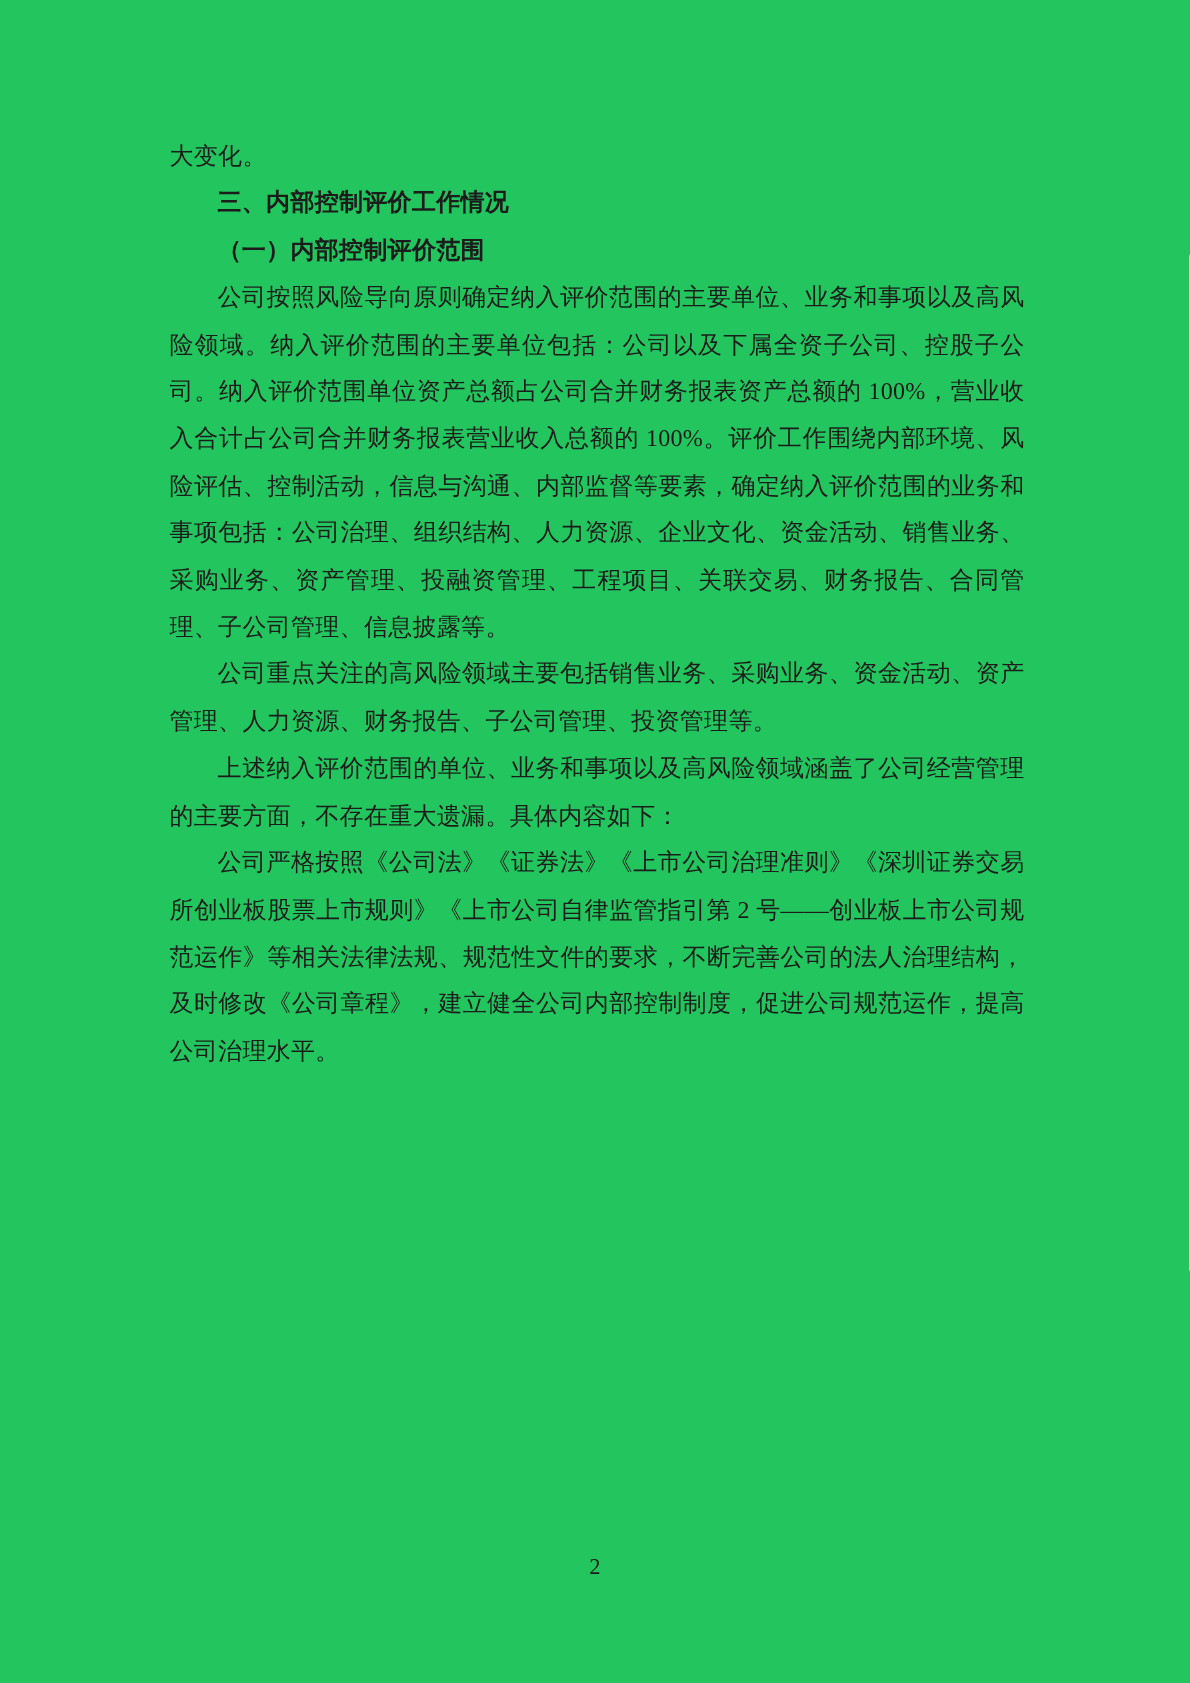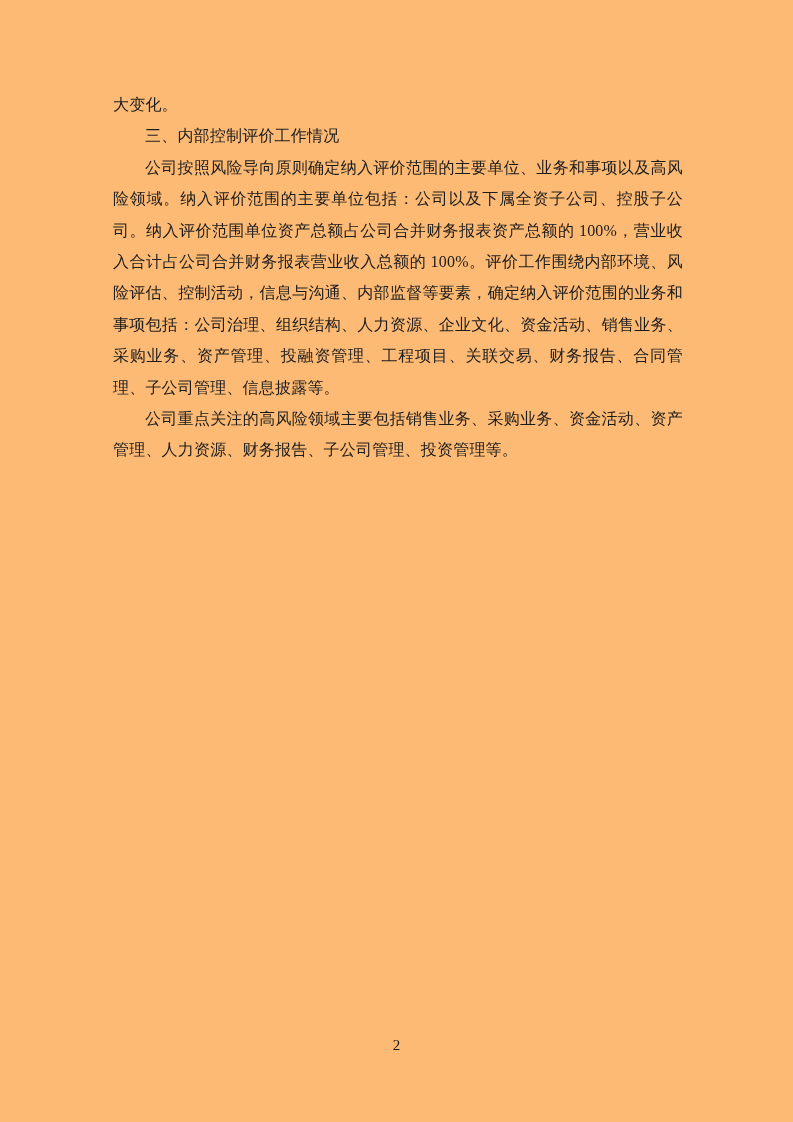--- a/index.html
+++ b/index.html
@@ -4,21 +4,21 @@
 <style>
   html, body {
     margin: 0;
     padding: 0;
     background: #ffffff;
   }
   .page {
     position: relative;
     width: 793px;
     height: 1122px;
-    background: #fdba74;
+    background: #22c55e;
     overflow: hidden;
     font-family: "Liberation Serif", "DejaVu Serif", serif;
     color: #1c1c1c;
   }
   .content {
     position: absolute;
     top: 89px;
     left: 113px;
     width: 570px;
   }
@@ -28,38 +28,41 @@
     line-height: 31.4px;
     text-align: justify;
     letter-spacing: 0.2px;
     word-break: break-all;
   }
   .content p.body,
   .content p.heading {
     text-indent: 2em;
   }
   .content p.heading {
-    font-weight: normal;
+    font-weight: bold;
     text-align: left;
   }
   .page-footer {
     position: absolute;
     top: 1033px;
     left: 0;
     width: 100%;
     text-align: center;
     font-size: 15px;
     line-height: 24px;
     color: #1c1c1c;
   }
 </style>
 </head>
 <body>
 
 <div class="page">
   <div class="content">
     <p class="plain">大变化。</p>
     <p class="heading">三、内部控制评价工作情况</p>
+    <p class="heading">（一）内部控制评价范围</p>
     <p class="body">公司按照风险导向原则确定纳入评价范围的主要单位、业务和事项以及高风险领域。纳入评价范围的主要单位包括：公司以及下属全资子公司、控股子公司。纳入评价范围单位资产总额占公司合并财务报表资产总额的 100%，营业收入合计占公司合并财务报表营业收入总额的 100%。评价工作围绕内部环境、风险评估、控制活动，信息与沟通、内部监督等要素，确定纳入评价范围的业务和事项包括：公司治理、组织结构、人力资源、企业文化、资金活动、销售业务、采购业务、资产管理、投融资管理、工程项目、关联交易、财务报告、合同管理、子公司管理、信息披露等。</p>
     <p class="body">公司重点关注的高风险领域主要包括销售业务、采购业务、资金活动、资产管理、人力资源、财务报告、子公司管理、投资管理等。</p>
+    <p class="body">上述纳入评价范围的单位、业务和事项以及高风险领域涵盖了公司经营管理的主要方面，不存在重大遗漏。具体内容如下：</p>
+    <p class="body">公司严格按照《公司法》《证券法》《上市公司治理准则》《深圳证券交易所创业板股票上市规则》《上市公司自律监管指引第 2 号——创业板上市公司规范运作》等相关法律法规、规范性文件的要求，不断完善公司的法人治理结构，及时修改《公司章程》，建立健全公司内部控制制度，促进公司规范运作，提高公司治理水平。</p>
   </div>
   <div class="page-footer">2</div>
 </div>
 
 </body></html>

